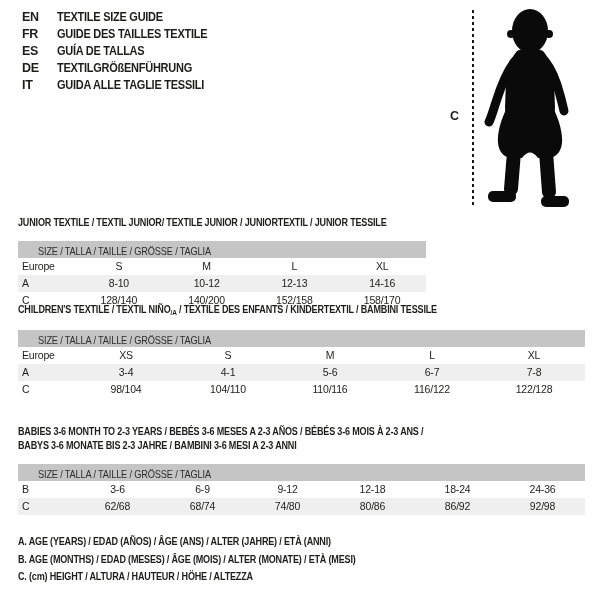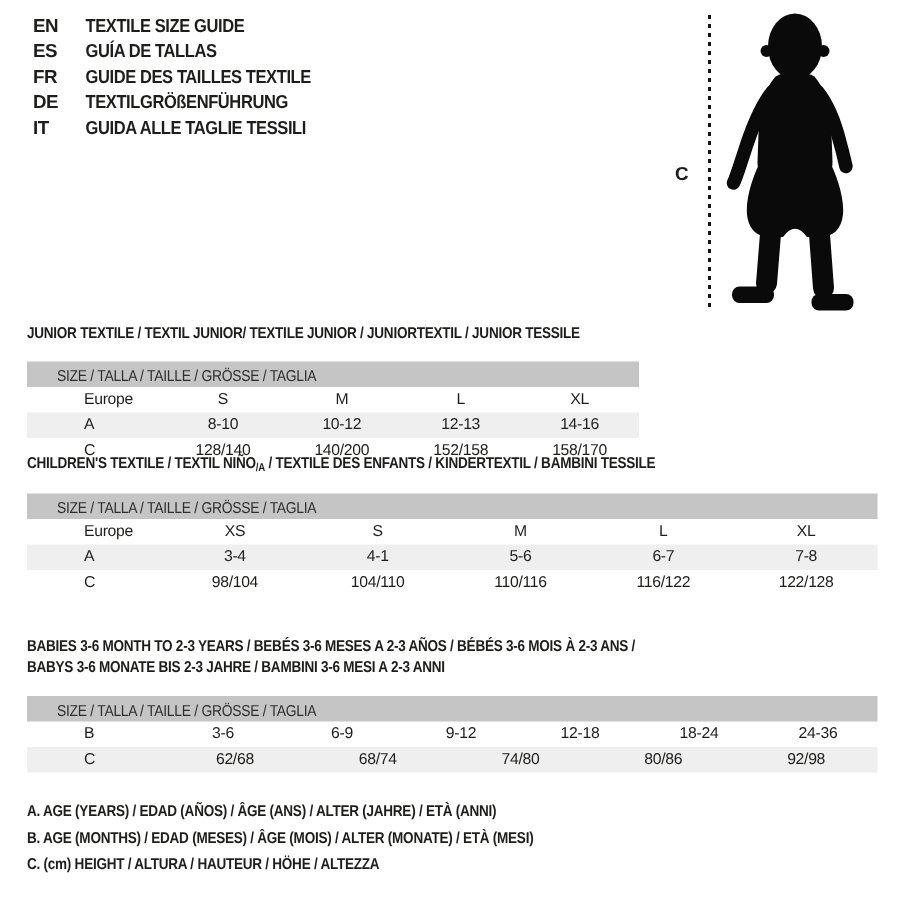--- a/index.html
+++ b/index.html
@@ -25,44 +25,44 @@
   .s3 { top:424px; width:567px; }
   .tbl-title { font-weight:bold; font-size:10.5px; letter-spacing:-0.2px; line-height:14px;
     white-space:nowrap; transform:scaleX(0.86); transform-origin:left top; }
   .title-wrap { margin-bottom:12px; }
   .title-sub { font-size:7.5px; position:relative; top:2px; }
   .size-bar { height:17px; background:#c5c5c5; line-height:17px; padding-left:20px; }
   .bar-text { display:inline-block; font-size:10.5px; color:#2d2d2d; letter-spacing:-0.2px;
     white-space:nowrap; transform:scaleX(0.88); transform-origin:left center; }
   .row { display:flex; height:17px; line-height:17px; font-size:10.5px; }
   .row.shaded { background:#efefef; }
-  .lab { width:53px; padding-left:4px; letter-spacing:-0.2px;margin-left:34px; }
+  .lab { width:53px; padding-left:4px; letter-spacing:-0.2px; }
   .cell { flex:1; text-align:center; letter-spacing:-0.2px; }
   
   .notes { position:absolute; left:18px; top:533px; }
   .note-line { height:17.5px; line-height:17.5px; font-weight:bold; font-size:10.5px;
     letter-spacing:-0.2px; white-space:nowrap; transform:scaleX(0.86); transform-origin:left top; }
 </style>
 </head>
 <body>
 
 <div class="canvas">
 
   <div class="lang-block">
     <div class="lang-row">
       <span class="lang-code">EN</span>
       <span class="lang-title">TEXTILE SIZE GUIDE</span>
     </div>
     <div class="lang-row">
+      <span class="lang-code">FR</span>
+      <span class="lang-title">GUIDE DES TAILLES TEXTILE</span>
+    </div>
+    <div class="lang-row">
       <span class="lang-code">ES</span>
       <span class="lang-title">GUÍA DE TALLAS</span>
-    </div>
-    <div class="lang-row">
-      <span class="lang-code">FR</span>
-      <span class="lang-title">GUIDE DES TAILLES TEXTILE</span>
     </div>
     <div class="lang-row">
       <span class="lang-code">DE</span>
       <span class="lang-title">TEXTILGRÖßENFÜHRUNG</span>
     </div>
     <div class="lang-row">
       <span class="lang-code">IT</span>
       <span class="lang-title">GUIDA ALLE TAGLIE TESSILI</span>
     </div>
   </div>
@@ -167,20 +167,21 @@
       <span class="cell">12-18</span>
       <span class="cell">18-24</span>
       <span class="cell">24-36</span>
     </div>
     <div class="row shaded">
       <span class="lab">C</span>
       <span class="cell">62/68</span>
       <span class="cell">68/74</span>
       <span class="cell">74/80</span>
       <span class="cell">80/86</span>
+      <span class="cell">86/92</span>
       <span class="cell">92/98</span>
     </div>
   </section>
 
   <div class="notes">
     <div class="note-line">A. AGE (YEARS) / EDAD (AÑOS) / ÂGE (ANS) / ALTER (JAHRE) / ETÀ (ANNI)</div>
     <div class="note-line">B. AGE (MONTHS) / EDAD (MESES) / ÂGE (MOIS) / ALTER (MONATE) / ETÀ (MESI)</div>
     <div class="note-line">C. (cm) HEIGHT / ALTURA / HAUTEUR / HÖHE / ALTEZZA</div>
   </div>
 

